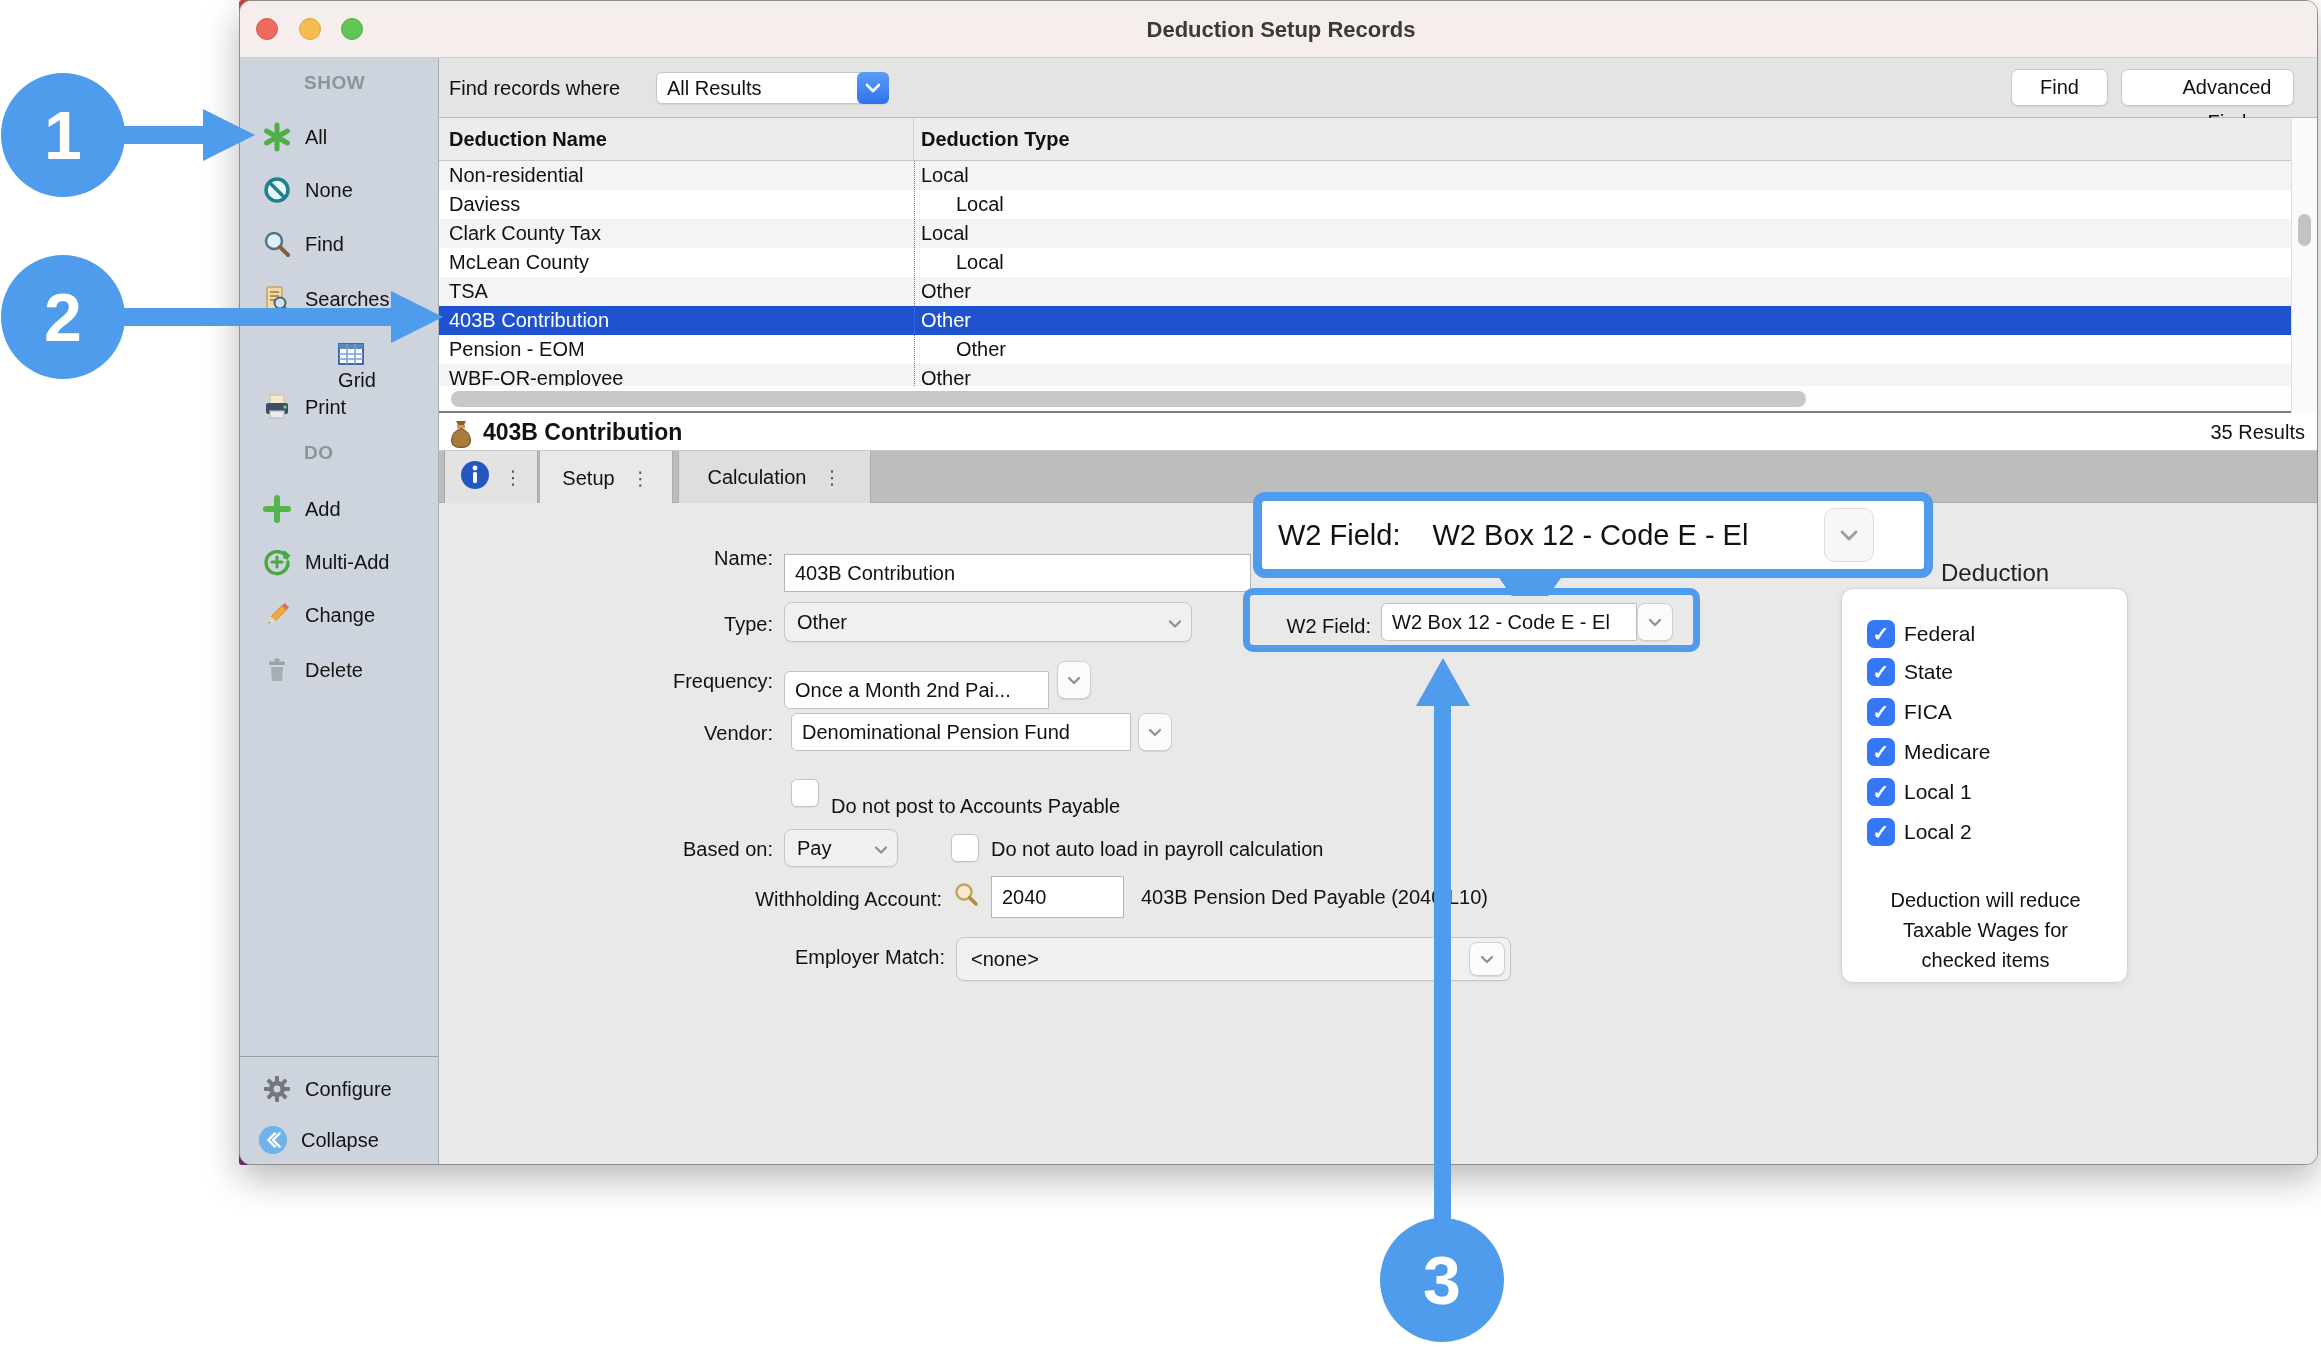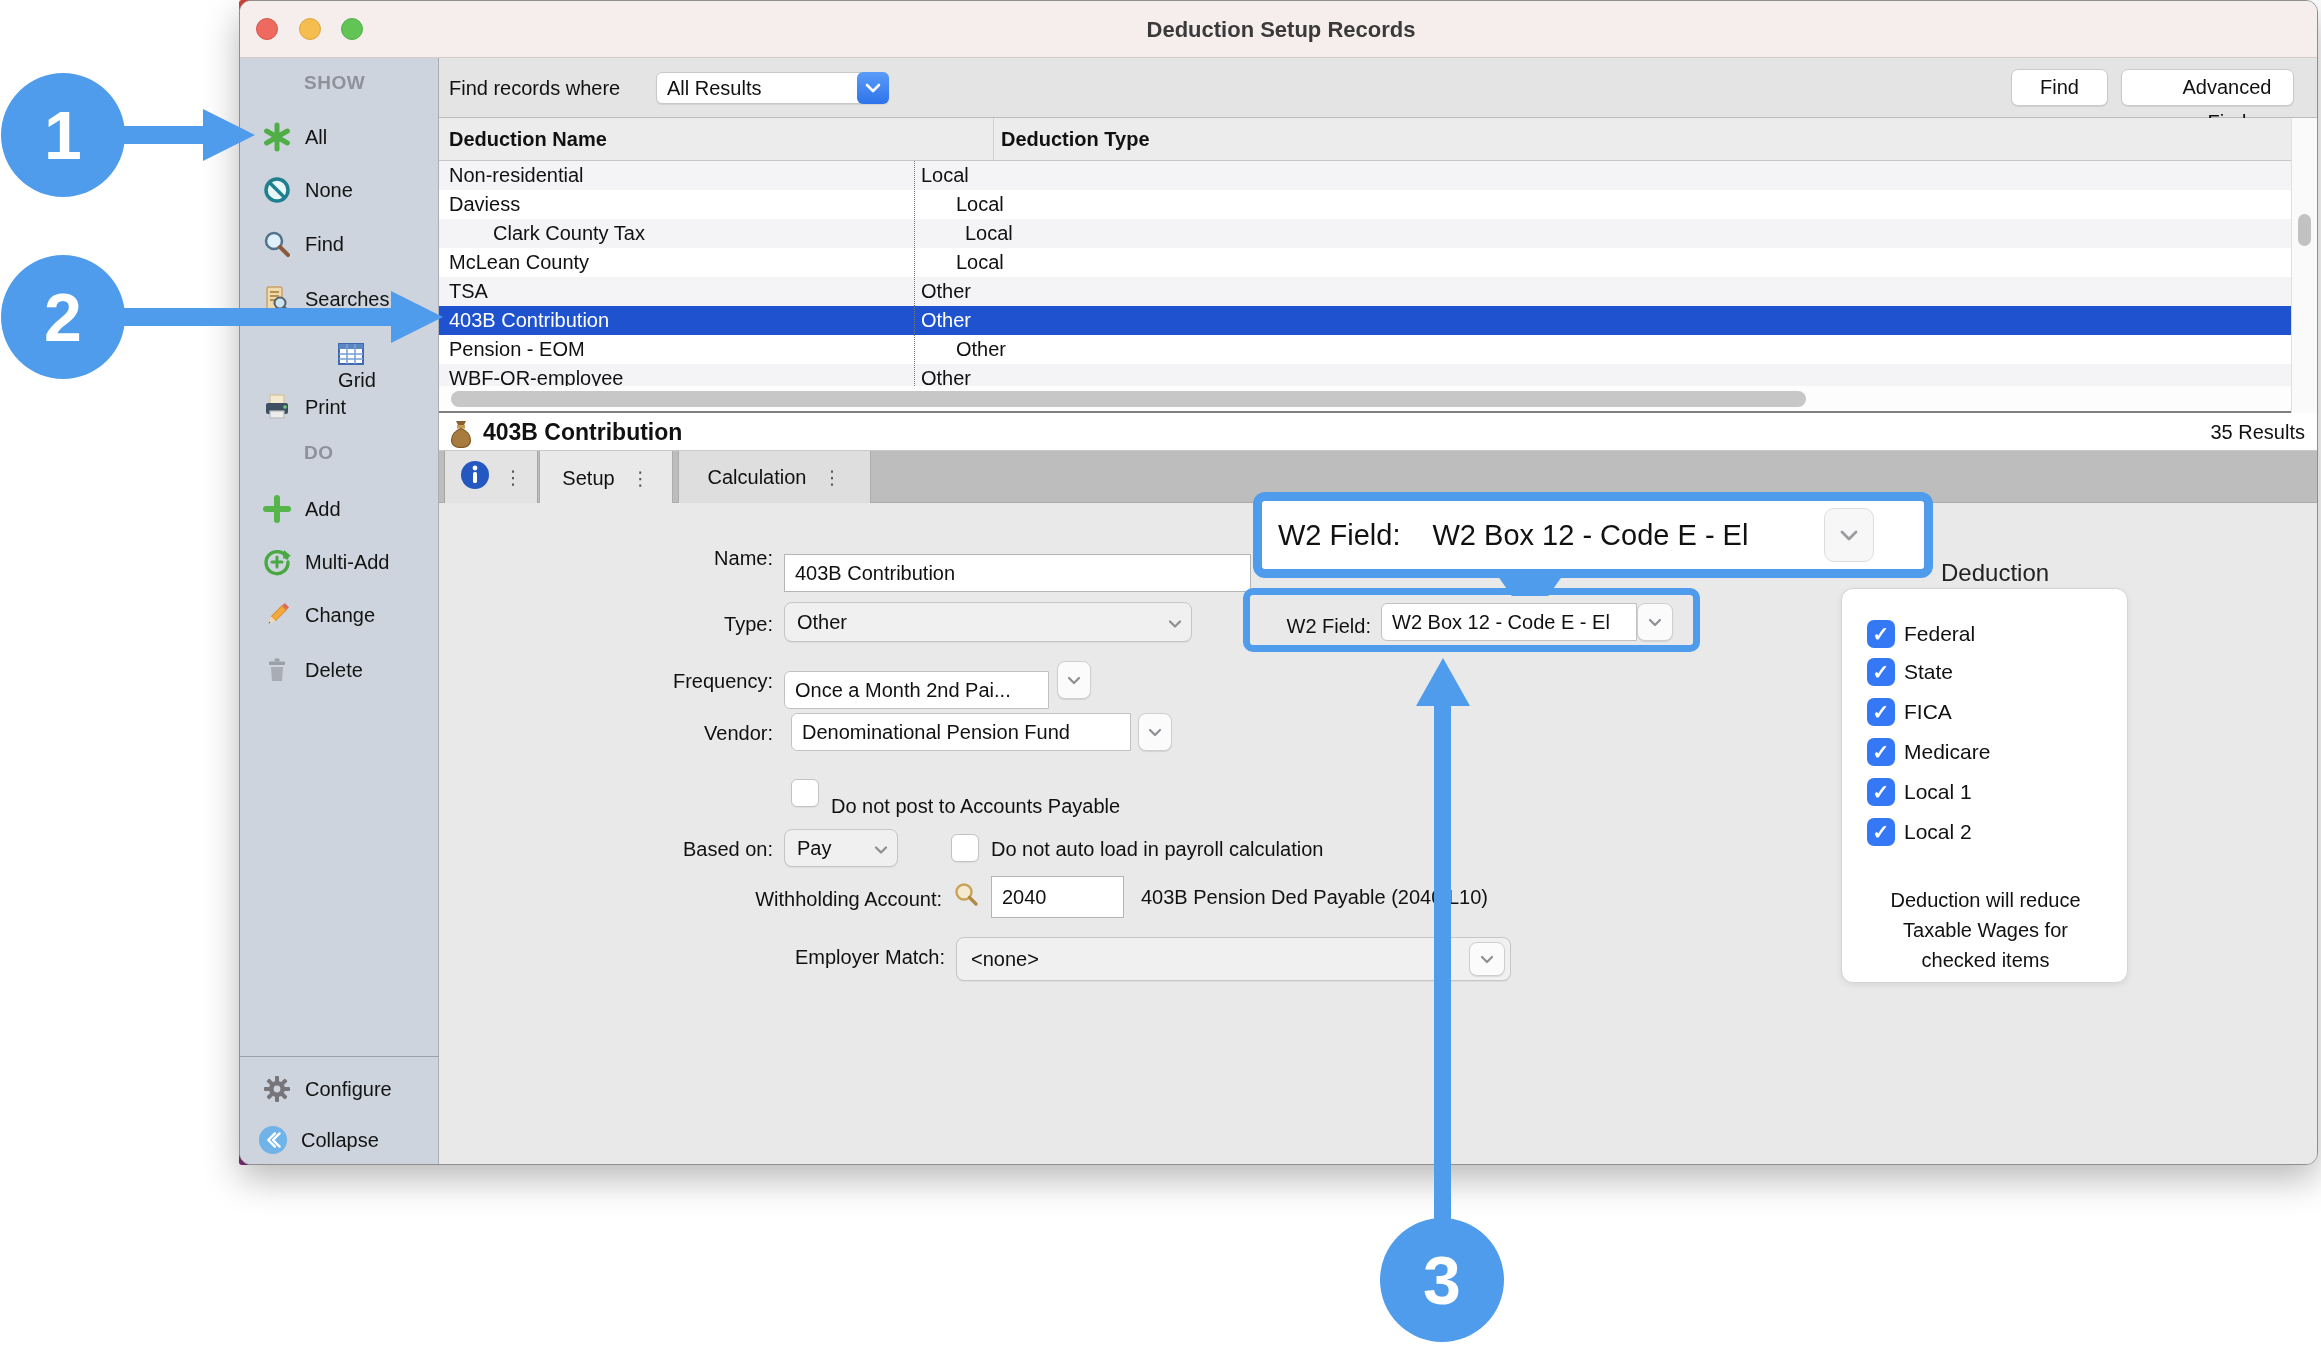--- a/index.html
+++ b/index.html
@@ -74,21 +74,21 @@
 
   
   .rtable{
     position:absolute;left:199px;top:117px;width:1852px;height:295px;background:#fff;
     border-bottom:2px solid #7f7f7f;overflow:hidden;
   }
   .thead{
     position:absolute;left:0;top:0;width:100%;height:43px;background:#ececec;
     border-bottom:1px solid #c5c5c5;display:flex;font-weight:bold;font-size:20px;
   }
-  .col-name{width:555px;padding-left:10px;line-height:43px;border-right:1px solid #d2d2d2;}
+  .col-name{width:475px;padding-left:10px;line-height:43px;border-right:1px solid #d2d2d2;}
   .col-type{padding-left:7px;line-height:43px;}
   .trow{
     position:absolute;left:0;width:100%;height:29px;display:flex;font-size:20px;white-space:nowrap;
   }
   .trow .c1{width:475px;padding-left:10px;line-height:28px;overflow:hidden;}
   .trow .c2{padding-left:7px;line-height:28px;}
   .shade{background:#f4f4f6;}
   .plain{background:#ffffff;gap:35px;}
   .selrow{background:var(--sel);color:#fff;}
   .dotsep{position:absolute;left:475px;top:43px;height:225px;border-left:1px dotted #777;}
@@ -386,21 +386,21 @@
       <div class="col-type">Deduction Type</div>
     </div>
     <div class="trow shade" style="top:43px;">
         <div class="c1">Non-residential</div>
         <div class="c2">Local</div>
       </div>
     <div class="trow plain" style="top:72px;">
         <div class="c1">Daviess</div>
         <div class="c2">Local</div>
       </div>
-    <div class="trow shade" style="top:101px;padding-left:44px;">
+    <div class="trow shade" style="top:101px;">
         <div class="c1">Clark County Tax</div>
         <div class="c2">Local</div>
       </div>
     <div class="trow plain" style="top:130px;">
         <div class="c1">McLean County</div>
         <div class="c2">Local</div>
       </div>
     <div class="trow shade" style="top:159px;">
         <div class="c1">TSA</div>
         <div class="c2">Other</div>

